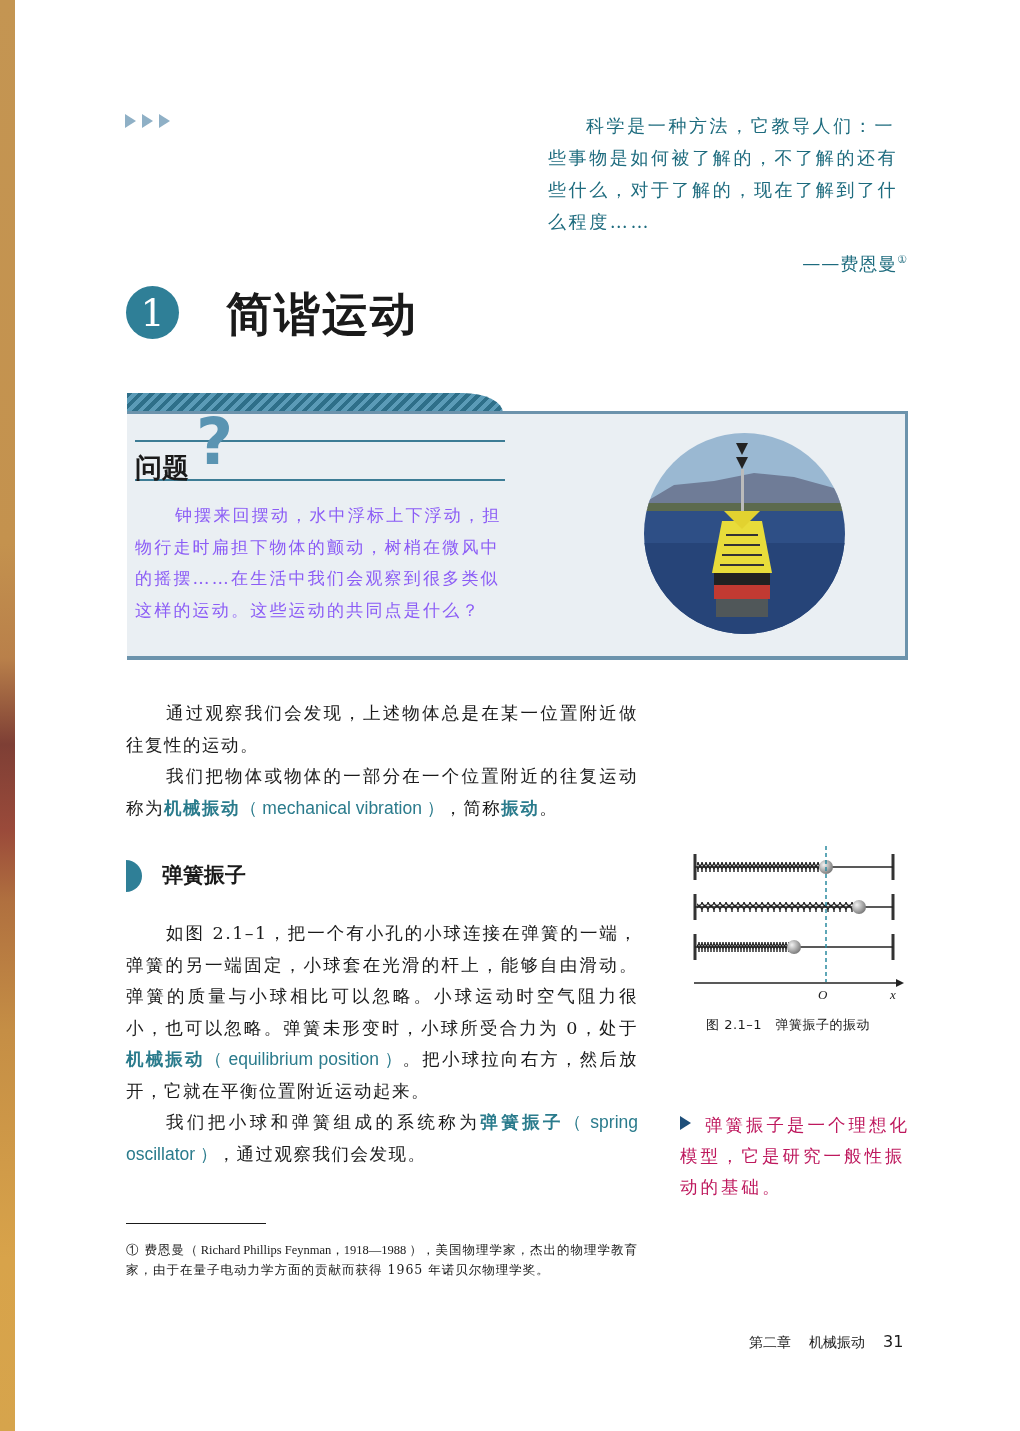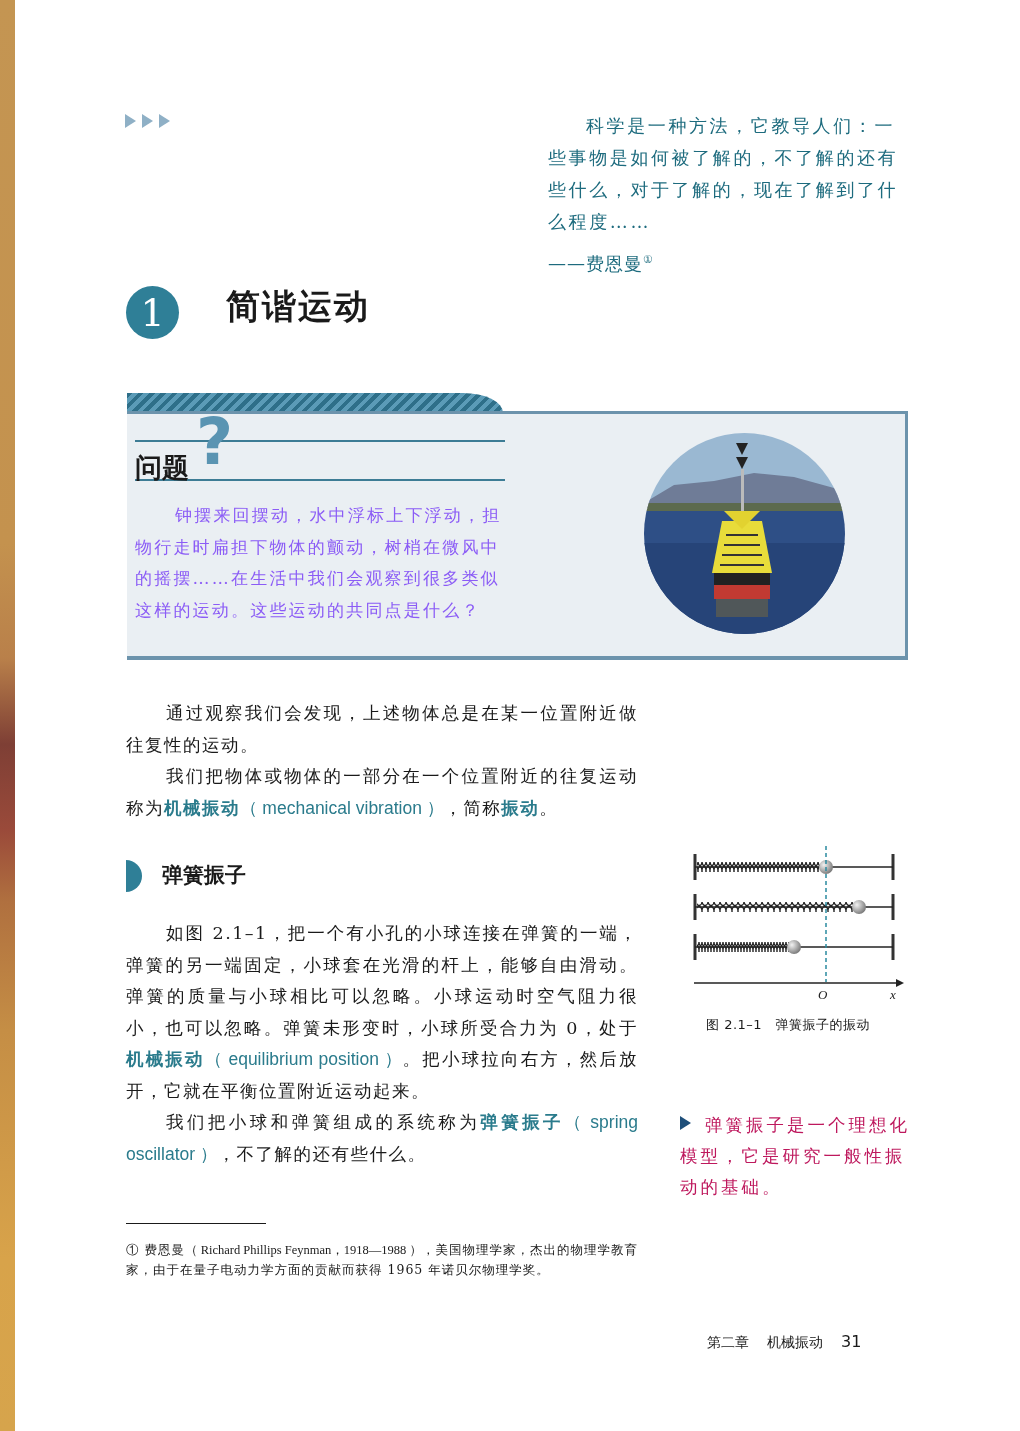--- a/index.html
+++ b/index.html
@@ -11,28 +11,28 @@
     position:absolute; left:0; top:0; width:15px; height:1431px;
     background:linear-gradient(180deg,#c49552 0%,#c4924e 38%,#b9804a 46%,#7e3f35 52%,#9a4a3a 58%,#b0703f 63%,#c58e45 72%,#d8a34a 88%,#d6a44c 100%);
   }
   .arrows { position:absolute; left:125px; top:114px; display:flex; gap:6px; }
   .arrows span { width:0; height:0; border-top:7px solid transparent; border-bottom:7px solid transparent; border-left:11px solid #8fb0c6; }
   .quote {
     position:absolute; left:548px; top:110px; width:360px;
     font-family:"DejaVu Serif", serif; font-size:18px; line-height:32px; color:#1d6b7e; letter-spacing:2.6px;
   }
   .quote p { margin:0; text-indent:38px; }
-  .quote .author { text-indent:0; margin-top:6px; letter-spacing:1px; }
+  .quote .author { text-align:right; text-indent:0; margin-top:6px; letter-spacing:1px; }
   .quote sup { font-size:11px; }
   .sec-num {
     position:absolute; left:126px; top:286px; width:53px; height:53px; border-radius:50%;
     background:#2f7f97; color:#fff; font-family:"DejaVu Serif", serif; font-size:38px;
     display:flex; align-items:center; justify-content:center;
   }
-  .sec-title { position:absolute; left:226px; top:284px; font-family:"DejaVu Serif", serif; font-size:34px; font-weight:bold; letter-spacing:2px; color:#1a1a1a; }
+  .sec-title { position:absolute; left:226px; top:284px; font-family:"DejaVu Serif", serif; font-size:46px; font-weight:bold; letter-spacing:2px; color:#1a1a1a; }
   .qbox-banner {
     position:absolute; left:127px; top:393px; width:376px; height:20px;
     border-top-right-radius:40px 20px;
     background:repeating-linear-gradient(135deg,#2e6f89 0 4px,#5b9bb7 4px 8px);
   }
   .qbox {
     position:absolute; left:127px; top:411px; width:778px; height:242px;
     background:#eaeff3; border-top:3px solid #6c93ac; border-right:3px solid #6c93ac; border-bottom:4px solid #6c93ac;
   }
   .qlabel { position:absolute; left:135px; top:450px; font-family:"DejaVu Sans", sans-serif; font-size:27px; font-weight:bold; color:#1a1a1a; }
@@ -48,21 +48,21 @@
   .en { color:#2a7b8c; font-family:Liberation Sans, sans-serif; letter-spacing:0; }
   .subhead-mark { position:absolute; left:126px; top:860px; width:16px; height:32px; background:#2f7f97; border-radius:0 16px 16px 0; }
   .subhead { position:absolute; left:162px; top:861px; font-family:"DejaVu Sans", sans-serif; font-size:21px; font-weight:bold; color:#1a1a1a; }
   .fig { position:absolute; left:690px; top:846px; width:220px; height:160px; }
   .fig-caption { position:absolute; left:706px; top:1016px; font-family:"DejaVu Sans", sans-serif; font-size:13px; color:#1a1a1a; letter-spacing:0.5px; }
   .note { position:absolute; left:680px; top:1110px; width:230px; font-size:17.5px; line-height:31px; letter-spacing:3px; color:#be185d; }
   .note .tri { display:inline-block; width:0; height:0; border-top:7px solid transparent; border-bottom:7px solid transparent; border-left:11px solid #1f4f7a; margin-right:14px; vertical-align:1px; }
   .fn-rule { position:absolute; left:126px; top:1223px; width:140px; height:1px; background:#1a1a1a; }
   .footnote { position:absolute; left:126px; top:1240px; width:512px; font-size:12.5px; line-height:20px; letter-spacing:1px; color:#1a1a1a; text-align:justify; }
   .footnote .en2 { font-family:"Liberation Serif", serif; letter-spacing:0; }
-  .pfoot { position:absolute; left:707px; top:1332px; font-family:"DejaVu Sans", sans-serif; font-size:14px; color:#1a1a1a; }
+  .pfoot { position:absolute; left:749px; top:1332px; font-family:"DejaVu Sans", sans-serif; font-size:14px; color:#1a1a1a; }
   .pfoot .pn { font-size:16px; margin-left:18px; }
   .pfoot .ch { margin-right:18px; }
 </style>
 </head>
 <body>
 
 <div class="edge"></div>
 
 <div class="arrows">
     <span></span>
@@ -113,21 +113,21 @@
 <div class="body-text" style="top:698px;">
   <p>通过观察我们会发现，上述物体总是在某一位置附近做往复性的运动。</p>
   <p><span>我们把物体或物体的一部分在一个位置附近的往复运动称为</span><span class="kw">机械振动</span><span class="en">（ mechanical vibration ）</span><span>，简称</span><span class="kw">振动</span><span>。</span></p>
 </div>
 
 <div class="subhead-mark"></div>
 <div class="subhead">弹簧振子</div>
 
 <div class="body-text" style="top:918px;">
   <p><span>如图 2.1–1，把一个有小孔的小球连接在弹簧的一端，弹簧的另一端固定，小球套在光滑的杆上，能够自由滑动。弹簧的质量与小球相比可以忽略。小球运动时空气阻力很小，也可以忽略。弹簧未形变时，小球所受合力为 0，处于</span><span class="kw">机械振动</span><span class="en">（ equilibrium position ）</span><span>。把小球拉向右方，然后放开，它就在平衡位置附近运动起来。</span></p>
-  <p><span>我们把小球和弹簧组成的系统称为</span><span class="kw">弹簧振子</span><span class="en">（ spring oscillator ）</span><span>，不了解的还有些什么。</span></p>
+  <p><span>我们把小球和弹簧组成的系统称为</span><span class="kw">弹簧振子</span><span class="en">（ spring oscillator ）</span><span>，通过观察我们会发现。</span></p>
 </div>
 
 <div class="fig">
   <svg width="220" height="160" viewBox="0 0 220 160">
     <defs>
       <radialGradient id="ball" cx="0.35" cy="0.35" r="0.7">
         <stop offset="0" stop-color="#f2f2f2"></stop>
           <stop offset="1" stop-color="#777"></stop>
       </radialGradient>
       <pattern id="coilT" width="4" height="10" patternUnits="userSpaceOnUse">

